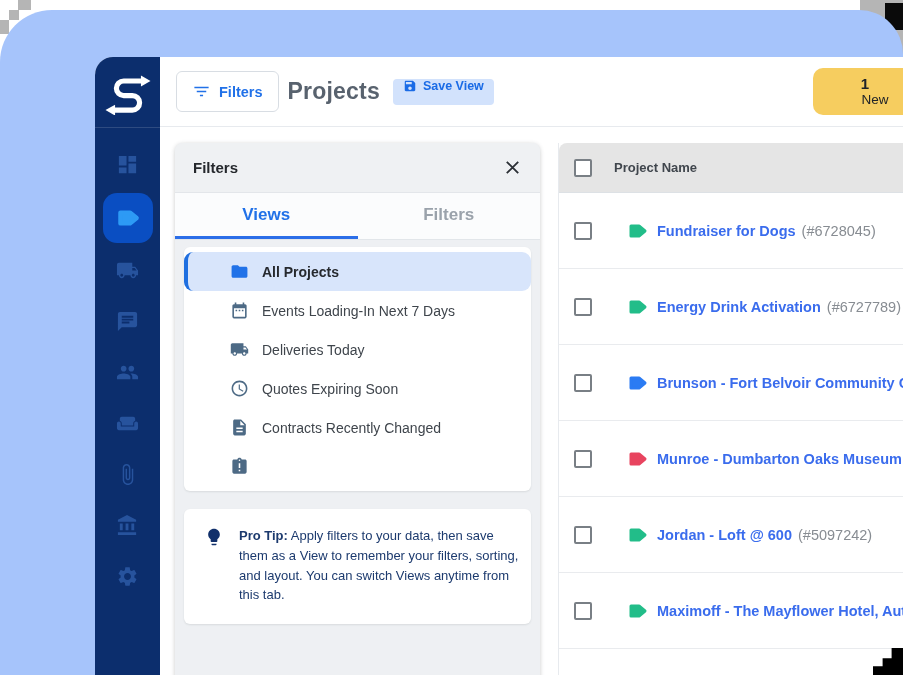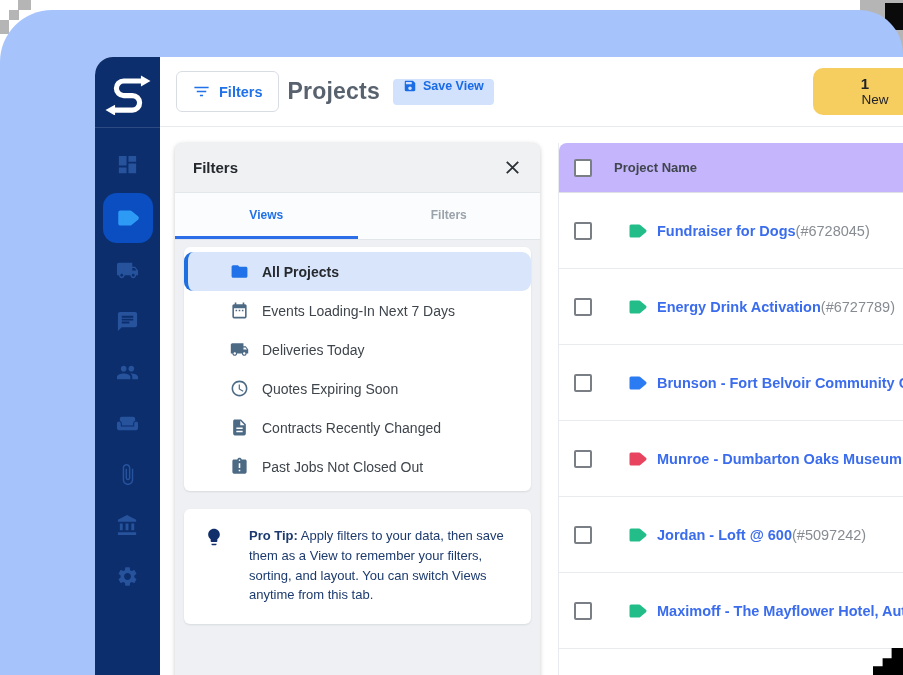--- a/index.html
+++ b/index.html
@@ -59,50 +59,50 @@
   
   .filter-card { position:absolute; left:15px; top:16px; width:365px; bottom:-20px;
             background:#eef0f3; border-radius:8px 8px 0 0; box-shadow:0 1px 4px rgba(60,64,67,.28);
             display:flex; flex-direction:column; overflow:hidden; }
   .fp-head { height:50px; background:#eff1f3; display:flex; align-items:center;
              justify-content:space-between; padding:0 18px; border-bottom:1px solid #e3e6ea; }
   .fp-title { font-size:15px; font-weight:700; color:#25282c; }
   .fp-close { background:none; border:none; cursor:pointer; display:flex; }
   .fp-close svg { width:19px; height:19px; stroke:#2c3136; stroke-width:2; }
   .fp-tabs { height:47px; background:#fbfcfd; display:flex; border-bottom:1px solid #e2e6ea; }
-  .fp-tab { flex:1; display:flex; align-items:center; justify-content:center; font-size:12px;
+  .fp-tab { flex:1; display:flex; align-items:center; justify-content:center; font-size:17px;
             font-weight:700; color:#9aa2ab; cursor:pointer; border-bottom:3px solid transparent; }
   .fp-tab.active { color:#2171e8; border-bottom-color:#2b6ee8; }
   .views-card { background:#fff; border-radius:6px; margin:7px 9px 0 9px; padding:5px 0; box-shadow:0 1px 2px rgba(60,64,67,.12); }
   .view-row { display:flex; align-items:center; height:39px; border-left:4px solid transparent;
               padding-left:42px; gap:13px; font-size:14px; color:#3f454c; cursor:pointer; white-space:nowrap; }
   .view-row svg { width:19px; height:19px; fill:#4d6a85; flex:0 0 19px; }
   .view-row.active { background:#d8e5fb; border-left-color:#1f6fe0; font-weight:700; color:#26292e;border-radius:9px; }
   .view-row.active svg { fill:#2172e8; }
   .protip-card { background:#fff; border-radius:6px; margin:18px 9px 0 9px; padding:17px 10px 19px 20px;
-              display:flex; gap:25px; box-shadow:0 1px 2px rgba(60,64,67,.12); }
+              display:flex; gap:15px; box-shadow:0 1px 2px rgba(60,64,67,.12); }
   .protip-card svg { width:20px; height:20px; fill:#11306b; flex:0 0 20px; margin-top:1px; }
   .protip-text { font-size:13px; color:#1c3a6e; line-height:1.52; }
   .protip-text b { font-weight:700; }
 
   
   .table { position:absolute; left:398px; right:0; top:16px; bottom:-5px;
            border-left:1px solid #e7eaee; }
-  .t-head { height:50px; background:#c4b5fd; border-radius:8px 0 0 0; border-bottom:1px solid #dde1e5;
+  .t-head { height:50px; background:#e5e5e5; border-radius:8px 0 0 0; border-bottom:1px solid #dde1e5;
            display:flex; align-items:center; padding-left:15px; }
   .t-head .cb { margin-right:22px; }
   .t-col { font-size:13px; font-weight:700; color:#40464d; }
   .t-row { height:76px; display:flex; align-items:center; padding-left:15px;
            border-bottom:1px solid #e9ebee; background:#fff; white-space:nowrap; overflow:hidden; cursor:pointer; }
   .t-row .cb { margin-right:36px; }
   .cb { width:18px; height:18px; border:2px solid #797f85; border-radius:2px; background:#fff;
         flex:0 0 18px; cursor:pointer; }
   .tag-ic { width:20px; height:16px; margin-right:9px; flex:0 0 20px; }
   .p-name { font-size:14.5px; font-weight:600; color:#3a6ced; }
-  .p-id { font-size:14.5px; color:#878c92; }
+  .p-id { font-size:14.5px; color:#878c92; margin-left:6px; }
 </style>
 </head>
 <body>
 
 <div class="stage">
   <div class="art tl1"></div>
   <div class="art tl2"></div>
   <div class="art tl3"></div>
   <div class="art tr"></div>
   <div class="art trb"></div>
@@ -237,21 +237,20 @@
               <div class="view-row">
                 <svg viewBox="0 0 24 24">
                   <path d="M14 2H6c-1.1 0-1.99.9-1.99 2L4 20c0 1.1.89 2 2 2h12c1.1 0 2-.9 2-2V8l-6-6zm2 16H8v-2h8v2zm0-4H8v-2h8v2zm-3-5V3.5L18.5 9H13z"></path>
                 </svg>
                 <span>Contracts Recently Changed</span>
               </div>
               <div class="view-row">
                 <svg viewBox="0 0 24 24">
                   <path d="M19 3h-4.18C14.4 1.84 13.3 1 12 1c-1.3 0-2.4.84-2.82 2H5c-1.1 0-2 .9-2 2v14c0 1.1.9 2 2 2h14c1.1 0 2-.9 2-2V5c0-1.1-.9-2-2-2zm-6 15h-2v-2h2v2zm0-4h-2V8h2v6zm-1-9c-.55 0-1-.45-1-1s.45-1 1-1 1 .45 1 1-.45 1-1 1z"></path>
                 </svg>
-                <span>Past Jobs Not Closed Out</span>
               </div>
             </div>
           <div class="protip-card">
             <svg viewBox="0 0 24 24">
                 <path d="M9 21c0 .55.45 1 1 1h4c.55 0 1-.45 1-1v-1H9v1zm3-19C8.14 2 5 5.14 5 9c0 2.38 1.19 4.47 3 5.74V17c0 .55.45 1 1 1h6c.55 0 1-.45 1-1v-2.26c1.81-1.27 3-3.36 3-5.74 0-3.86-3.14-7-7-7z"></path>
               </svg>
             <p class="protip-text"><b>Pro Tip:</b><span> Apply filters to your data, then save them as a View to remember your filters, sorting, and layout. You can switch Views anytime from this tab.</span></p>
           </div>
         </section>
 

